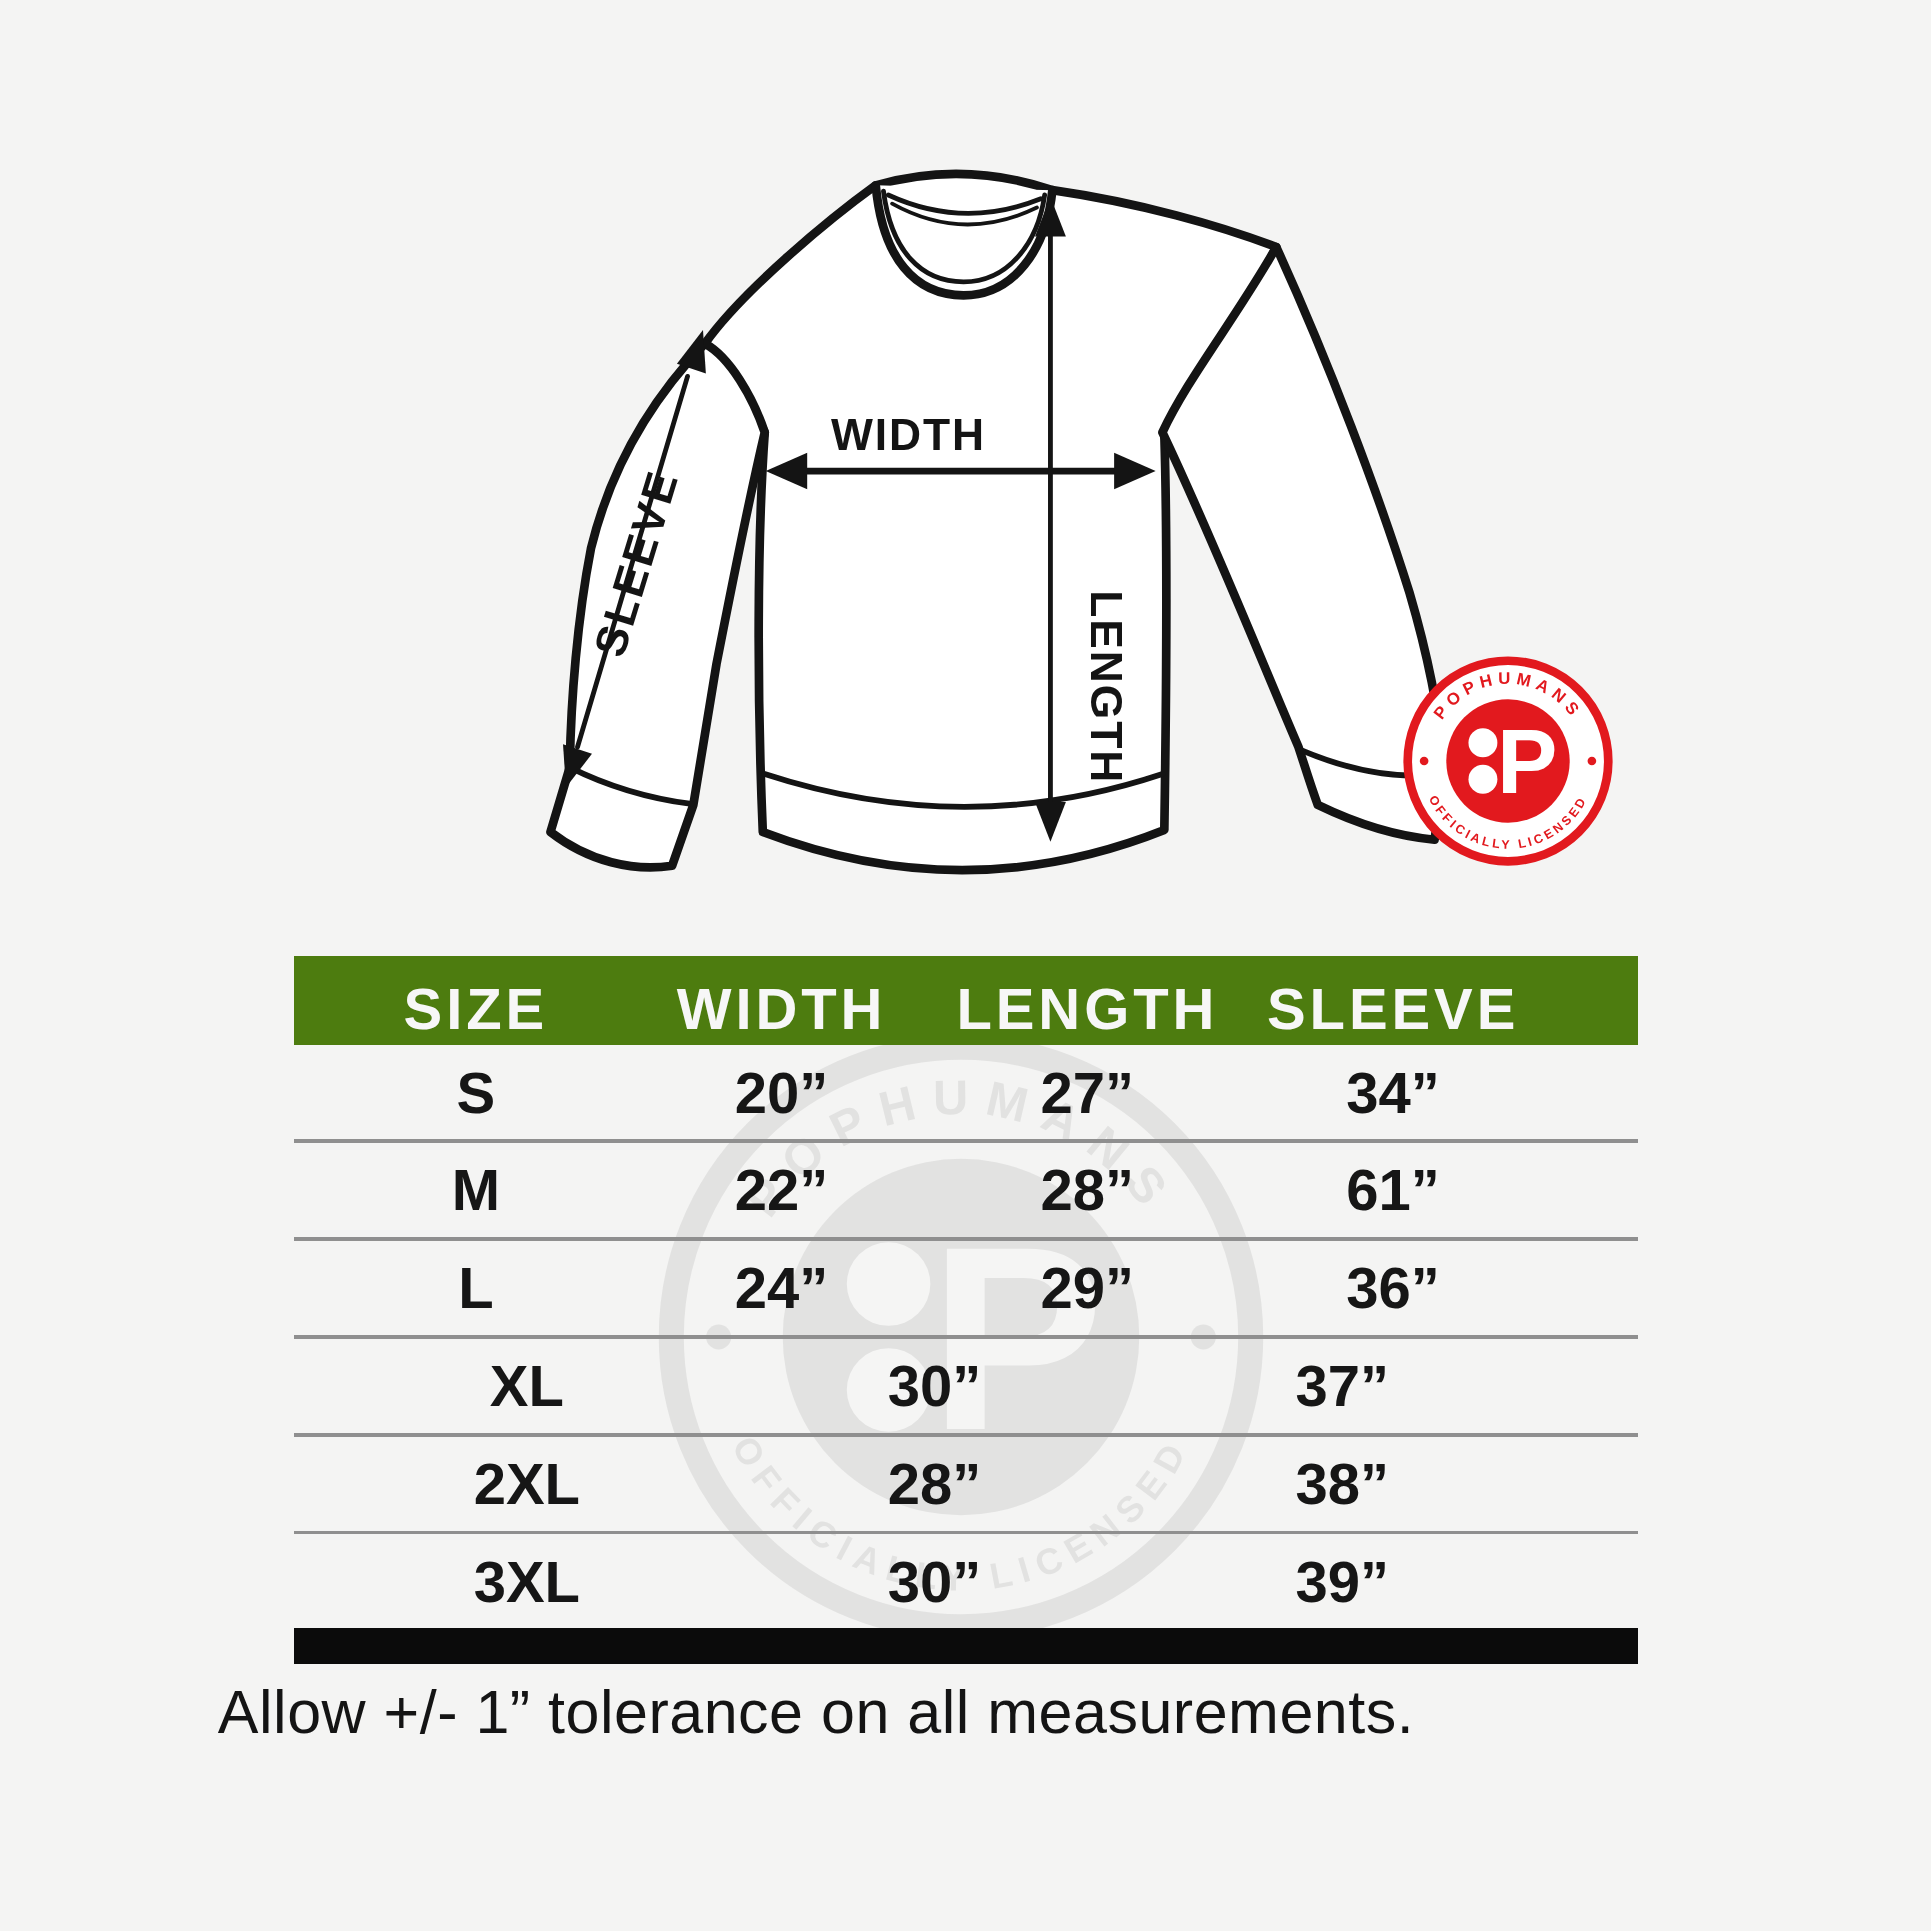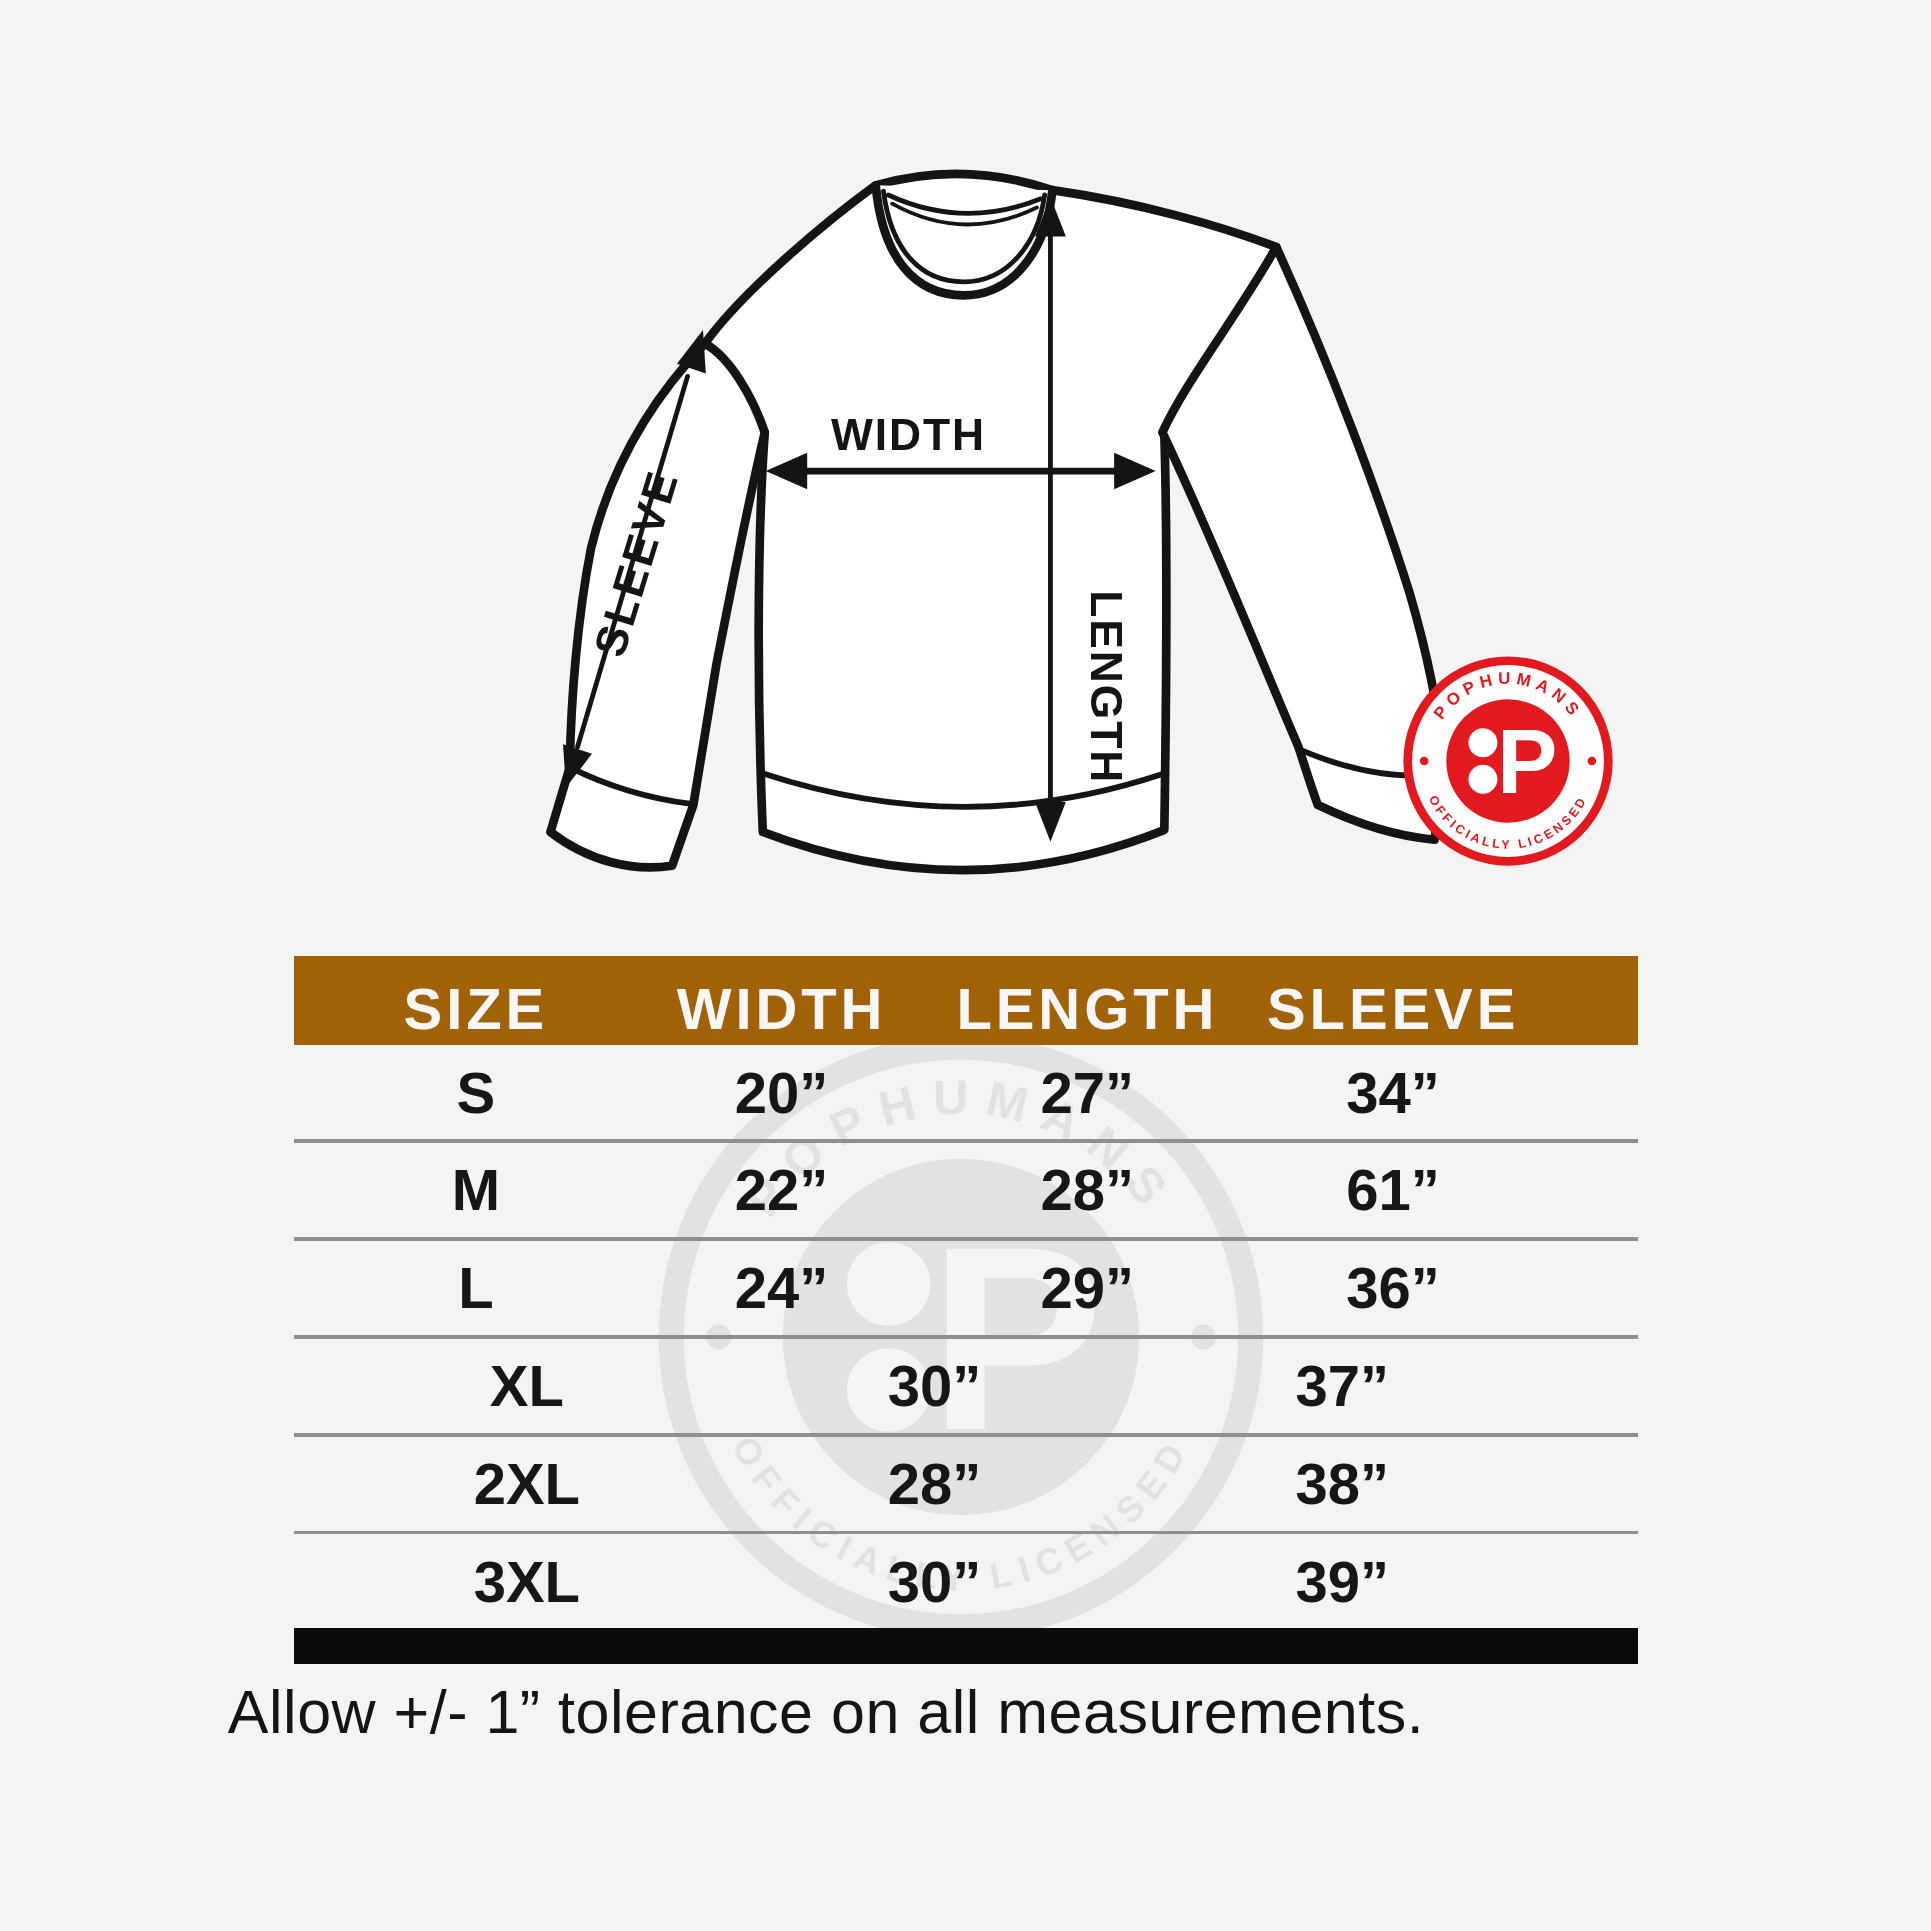--- a/index.html
+++ b/index.html
@@ -16,39 +16,39 @@
 
   
   .badge{position:absolute;left:1400px;top:653px;width:216px;height:216px;}
 
   
   .watermark{position:absolute;left:649px;top:1025px;width:624px;height:624px;opacity:0.13;}
 
   
   .size-table{position:absolute;left:294px;top:956px;width:1344px;z-index:3;}
   .thead{
-    height:89px;background:#a16207;display:flex;align-items:center;
+    height:89px;background:#4d7c0f;display:flex;align-items:center;
     padding:16px 92px 0 29px;box-sizing:border-box;
   }
   .th{
     flex:1;text-align:center;color:#f7f7f7;font-weight:bold;
     font-size:58px;letter-spacing:3.9px;
   }
   .trow{
     height:94px;display:flex;align-items:center;
     padding:0 92px 0 29px;box-sizing:border-box;
   }
   .td{flex:1;text-align:center;font-size:58px;font-weight:bold;color:#161616;}
   .tdivider{height:3.9px;background:#8f8f8f;}
   .bottom-bar{height:36px;background:#0b0b0b;}
 
   
   .footer-note{
     position:absolute;left:0;top:1677px;width:1632px;text-align:center;
-    font-size:61px;font-weight:400;color:#141414;letter-spacing:0.5px;z-index:3;margin-left:10px;
+    font-size:61px;font-weight:400;color:#141414;letter-spacing:0.5px;z-index:3;
   }
 </style>
 </head>
 <body>
 
 <div class="canvas">
 
   <svg class="watermark" viewBox="-112 -112 224 224" aria-hidden="true">
     <circle r="104" fill="none" stroke="#6f6f6f" stroke-width="9"></circle>
     <circle r="64" fill="#6f6f6f"></circle>

